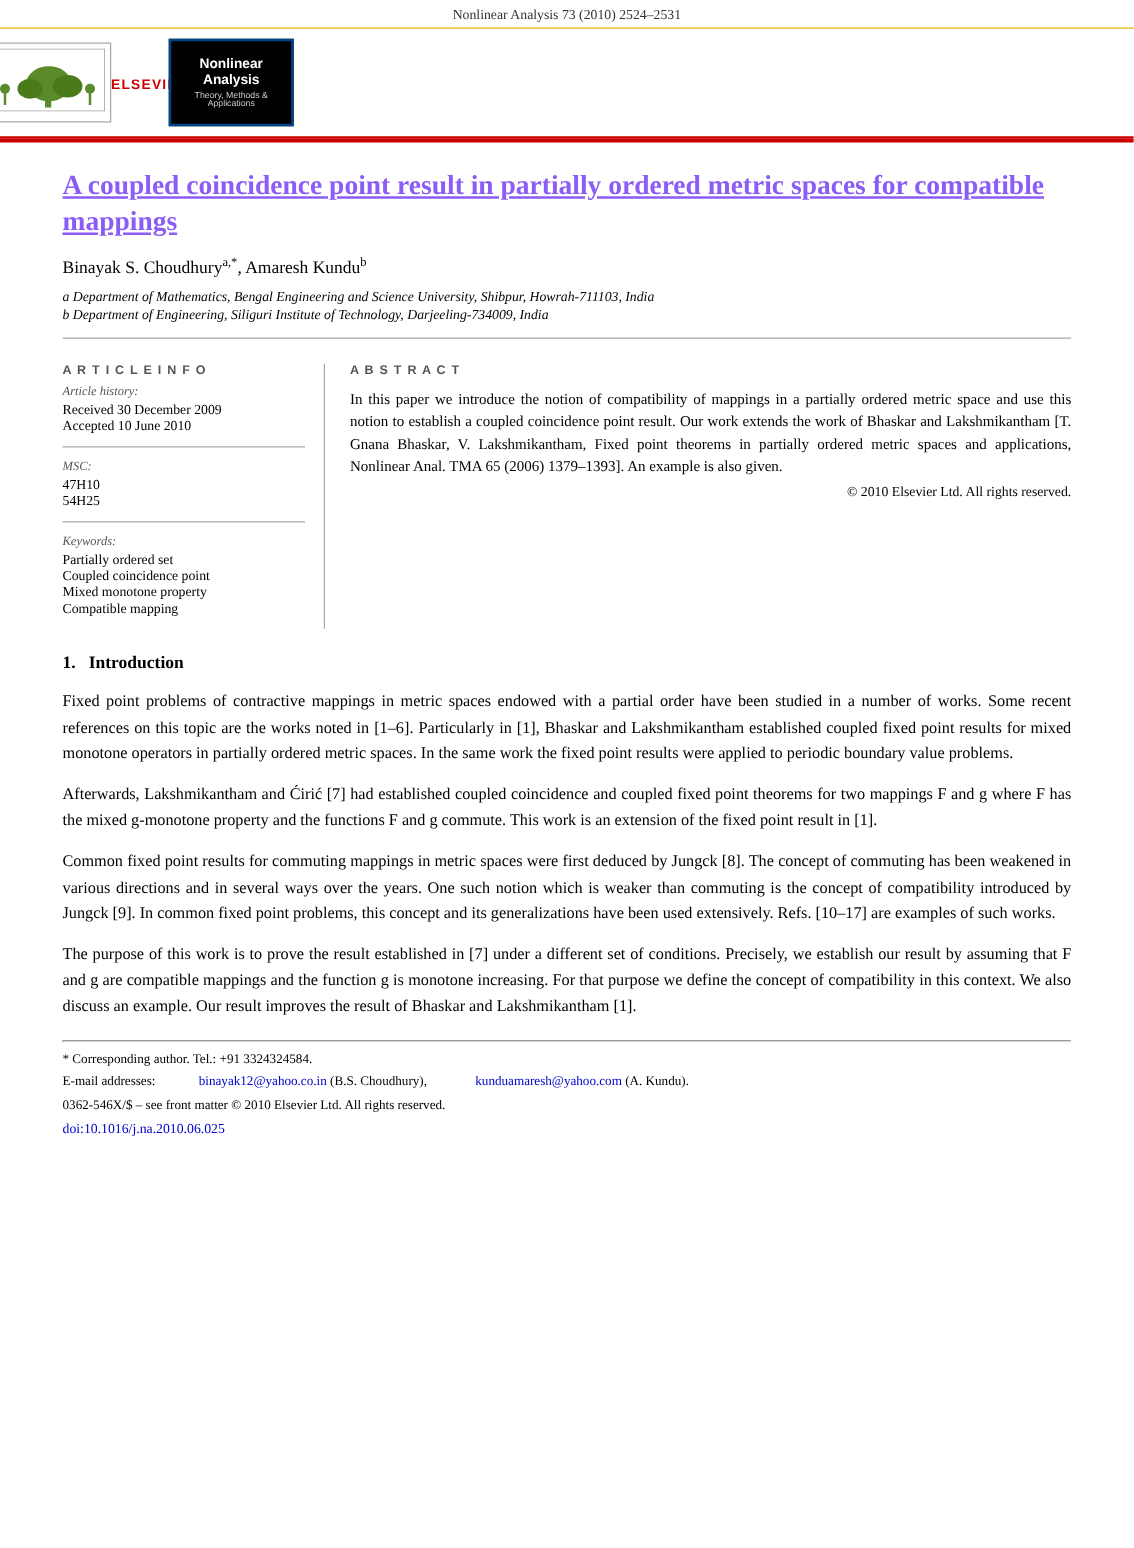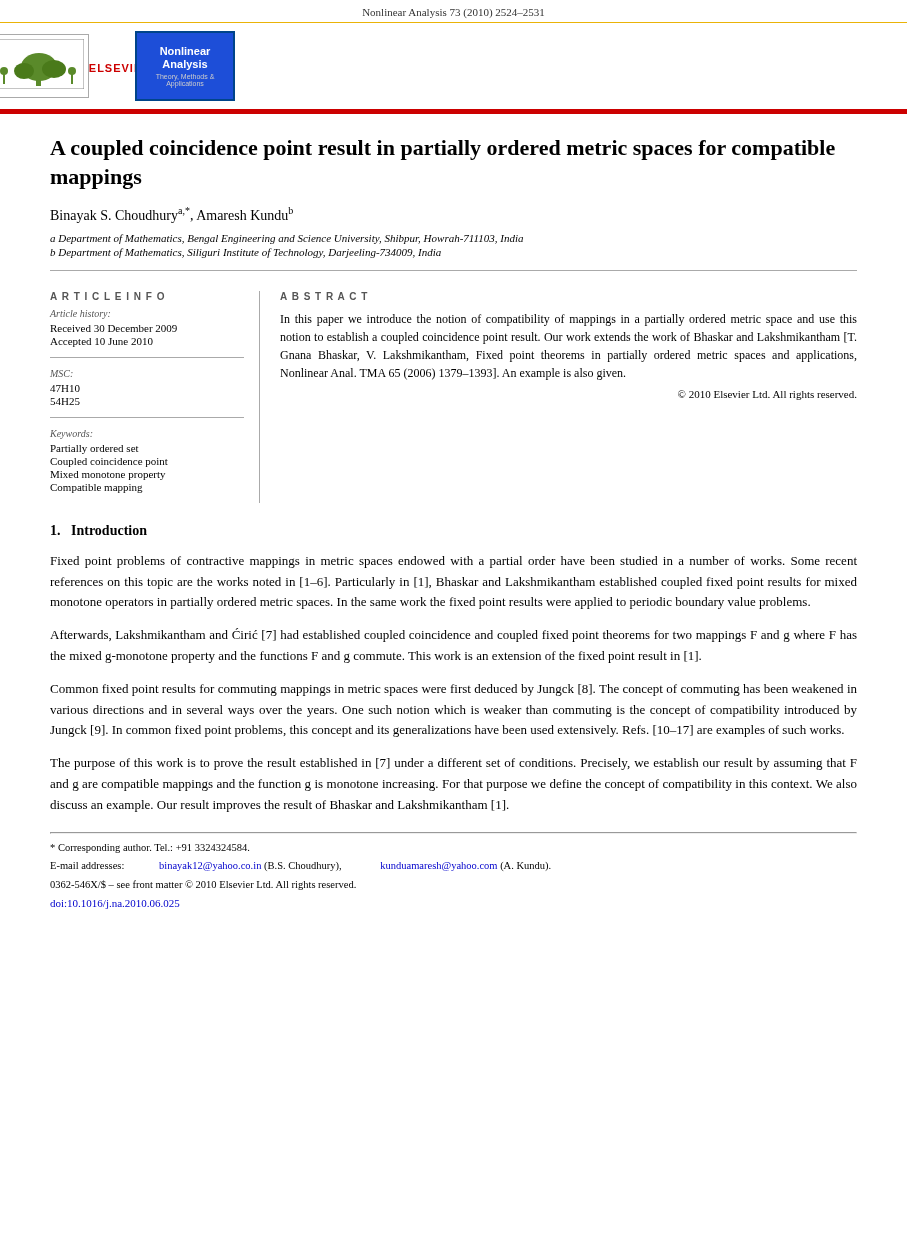--- a/index.html
+++ b/index.html
@@ -86,21 +86,21 @@
     .header-thumb {
       width: 110px;
       display: flex;
       align-items: center;
       justify-content: center;
     }
     .thumb-box {
       border: 2px solid #00448a;
       width: 100px;
       height: 70px;
-      background: #1d4ed8;
+      background: #000000;
       display: flex;
       flex-direction: column;
       align-items: center;
       justify-content: center;
       color: #fff;
       font-size: 9px;
       font-family: Arial, sans-serif;
       padding: 4px;
     }
     .thumb-box .thumb-title {
@@ -125,24 +125,25 @@
 
     
     .main {
       padding: 20px 50px 20px 50px;
     }
 
     
     .article-title {
       font-size: 22px;
       font-weight: bold;
-      color: #000000;
+      color: #8b5cf6;
       line-height: 1.3;
       margin-bottom: 14px;
       font-family: "Times New Roman", serif;
+      text-decoration: underline;
     }
 
     
     .authors {
       font-size: 14px;
       margin-bottom: 8px;
     }
     .authors sup {
       font-size: 10px;
     }
@@ -322,21 +323,21 @@
 <div class="main">
 
   <h1 class="article-title">A coupled coincidence point result in partially ordered metric spaces for compatible mappings</h1>
 
   <div class="authors">
     <span>Binayak S. Choudhury</span><sup>a,*</sup><span>, Amaresh Kundu</span><sup>b</sup>
   </div>
 
   <div class="affiliations">
     <p>a Department of Mathematics, Bengal Engineering and Science University, Shibpur, Howrah-711103, India</p>
-    <p>b Department of Mathematics, Siliguri Institute of Technology, Darjeeling-734009, India</p>
+    <p>b Department of Engineering, Siliguri Institute of Technology, Darjeeling-734009, India</p>
   </div>
 
   <div class="two-col">
 
     <div class="col-left">
       <div class="info-section-title">A R T I C L E   I N F O</div>
 
       <div class="article-history">
         <div class="history-label">Article history:</div>
         <div class="history-item">Received 30 December 2009</div>

